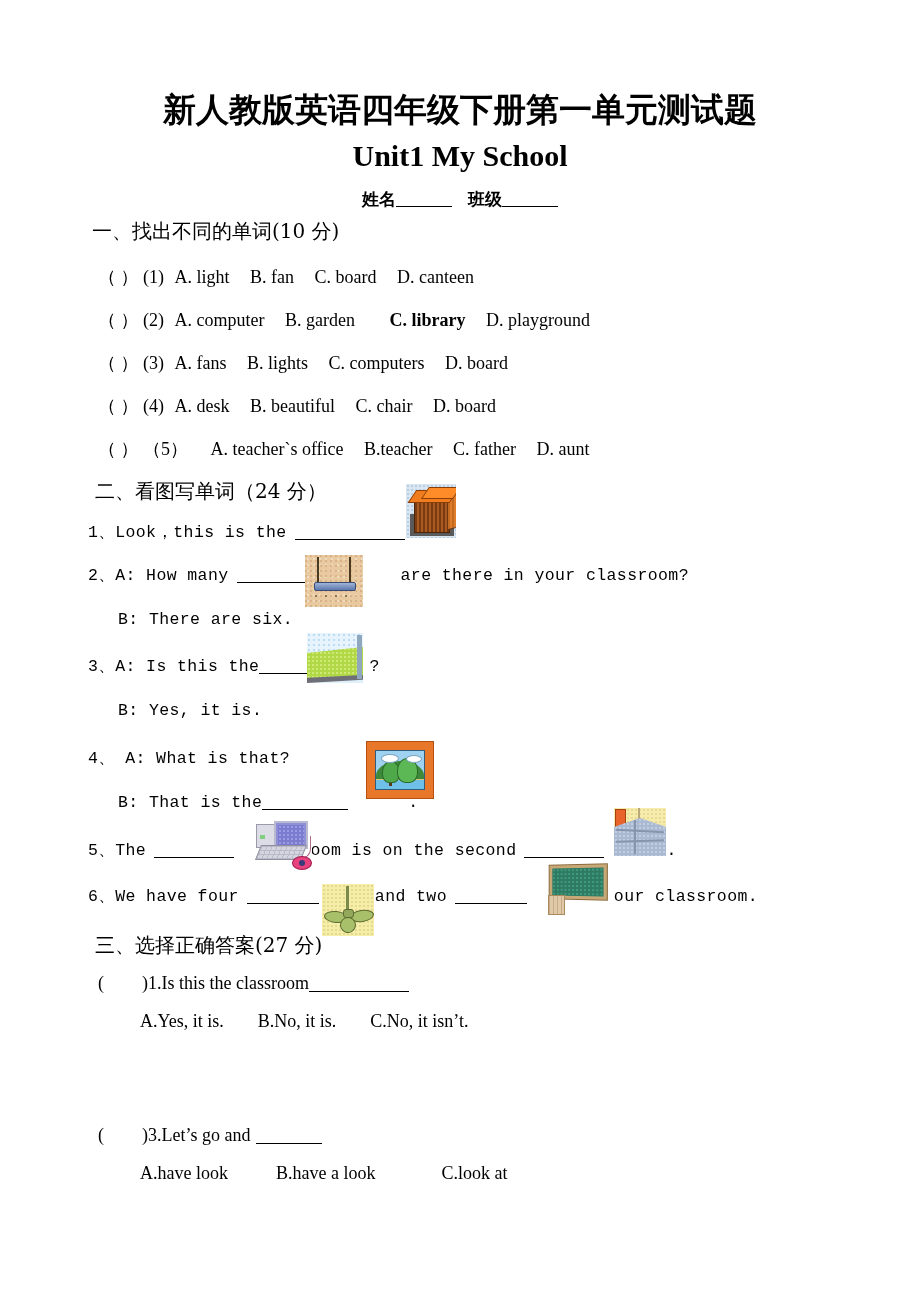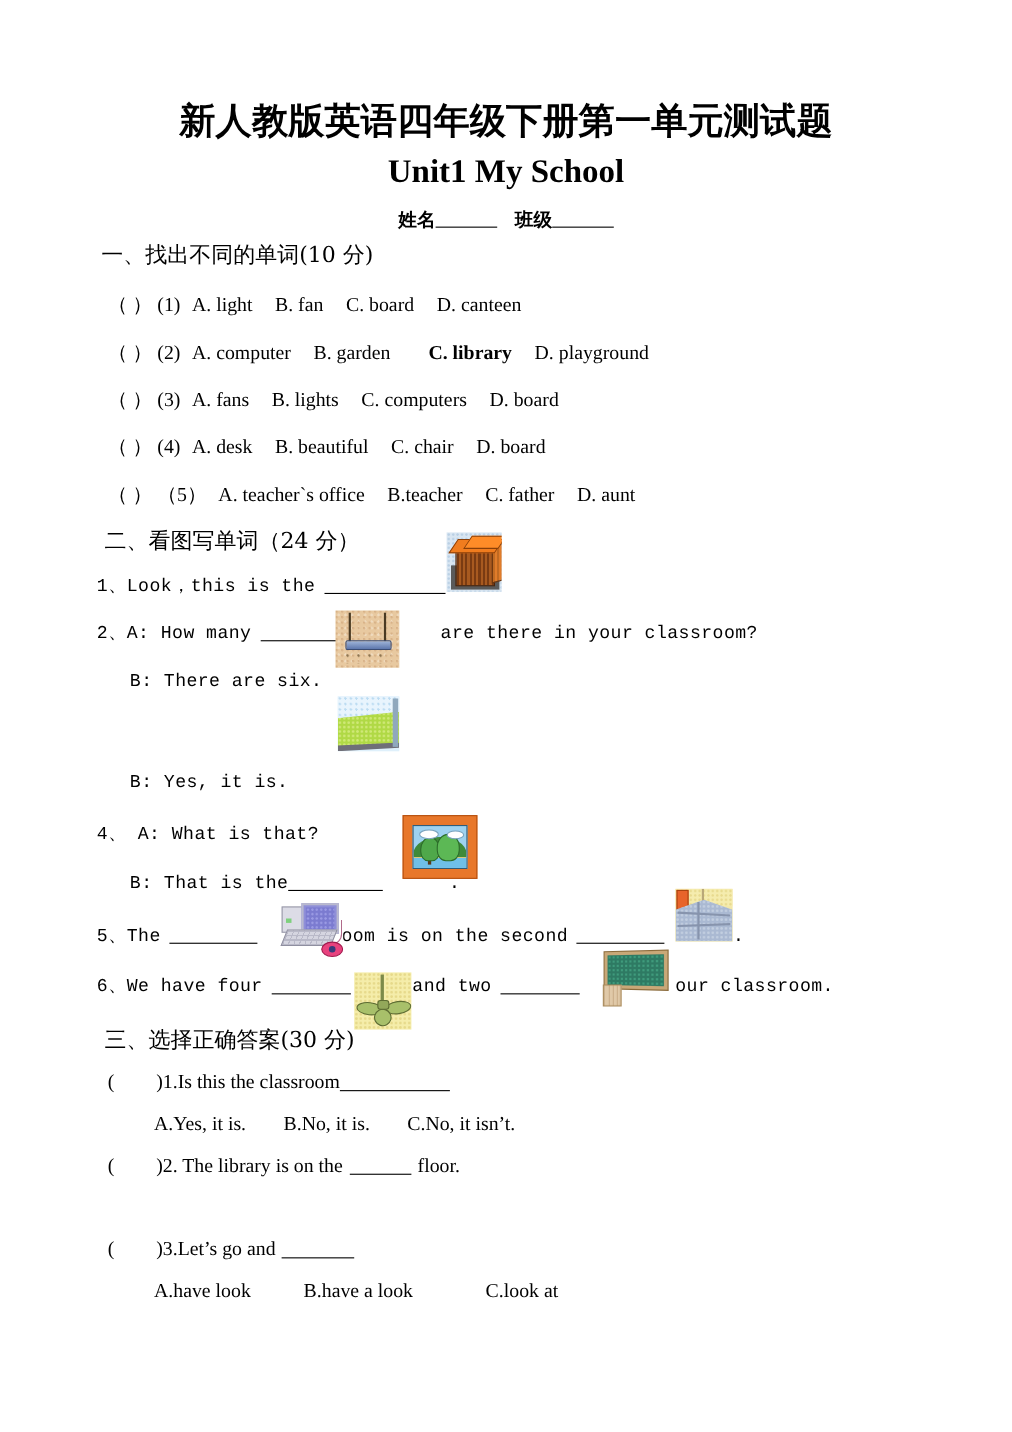--- a/index.html
+++ b/index.html
@@ -412,21 +412,21 @@
     <span>(4)</span>
     <span class="opt" style="margin-left:6px;">A. desk</span>
     <span class="opt" style="margin-left:16px;">B. beautiful</span>
     <span class="opt" style="margin-left:16px;text-align:center;">C. chair</span>
     <span class="opt" style="margin-left:16px;">D. board</span>
   </div>
 
   <div class="s1row" style="left:98px; top:437px;">
     <span>（  ）</span>
     <span>（5）</span>
-    <span class="opt" style="margin-left:6px;">A. teacher`s office</span>
+    <span class="opt" style="margin-left:18px;">A. teacher`s office</span>
     <span class="opt" style="margin-left:16px;">B.teacher</span>
     <span class="opt" style="margin-left:16px;">C. father</span>
     <span class="opt" style="margin-left:16px;">D. aunt</span>
   </div>
 
   <div class="sec-head" style="left:95px; top:478px;">二、看图写单词（24 分）</div>
 
   <div class="s2row" style="left:88px; top:521px;">
     <span>1、</span><span>Look，this is the</span><span class="blank b110" style="margin-left:8px;"></span><span>.</span>
   </div>
@@ -446,20 +446,23 @@
   <div class="s2row" style="left:118px; top:610px;">B: There are six.</div>
 
   <div class="art art-light" style="left:305px; top:555px; width:58px; height:52px;">
     <div class="grain"></div>
     <div class="cordL"></div>
     <div class="cordR"></div>
     <div class="tube"></div>
     <div class="specks"></div>
   </div>
 
+  <div class="s2row" style="left:88px; top:655px;">
+    <span>3、</span><span>A: Is this the</span><span class="blank b66"></span><span style="display:inline-block;width:44px;"></span><span>?</span>
+  </div>
   <div class="s2row" style="left:118px; top:701px;">B: Yes, it is.</div>
 
   <div class="art art-field" style="left:307px; top:633px; width:56px; height:50px;">
     <div class="sky"></div>
     <div class="grass"></div>
     <div class="edge"></div>
     <div class="post"></div>
   </div>
 
   <div class="s2row" style="left:88px; top:747px;">
@@ -523,32 +526,29 @@
     <div class="hub"></div>
   </div>
 
   <div class="art art-board" style="left:544px; top:862px; width:66px; height:54px;">
     <div class="frame">
         <div class="glass"></div>
       </div>
     <div class="tray"></div>
   </div>
 
-  <div class="sec-head" style="left:95px; top:932px;">三、选择正确答案(30 分)</div>
+  <div class="sec-head" style="left:95px; top:932px;">三、选择正确答案(27 分)</div>
 
   <div class="s3row" style="left:98px; top:973px;text-align:right;">
     <span>(</span><span style="display:inline-block;width:38px;"></span><span>)</span><span>1.Is this the classroom</span><span class="ul u100"></span>
   </div>
   <div class="s3row" style="left:140px; top:1011px;">
     <span>A.Yes, it is.</span><span class="choicegap"></span><span>B.No, it is.</span><span class="choicegap"></span><span>C.No, it isn’t.</span>
   </div>
 
-  <div class="s3row" style="left:98px; top:1049px;">
-    <span>(</span><span style="display:inline-block;width:38px;"></span><span>)</span><span>2. The library is on the</span><span class="ul u56" style="margin:0 6px;"></span><span>floor.</span>
-  </div>
 
   <div class="s3row" style="left:98px; top:1125px;">
     <span>(</span><span style="display:inline-block;width:38px;"></span><span>)</span><span>3.Let’s go and</span><span class="ul u66" style="margin-left:6px;"></span>
   </div>
   <div class="s3row" style="left:140px; top:1163px;">
     <span>A.have look</span><span style="display:inline-block;width:48px;"></span><span>B.have a look</span><span style="display:inline-block;width:66px;"></span><span>C.look at</span>
   </div>
 
 </div>
 

